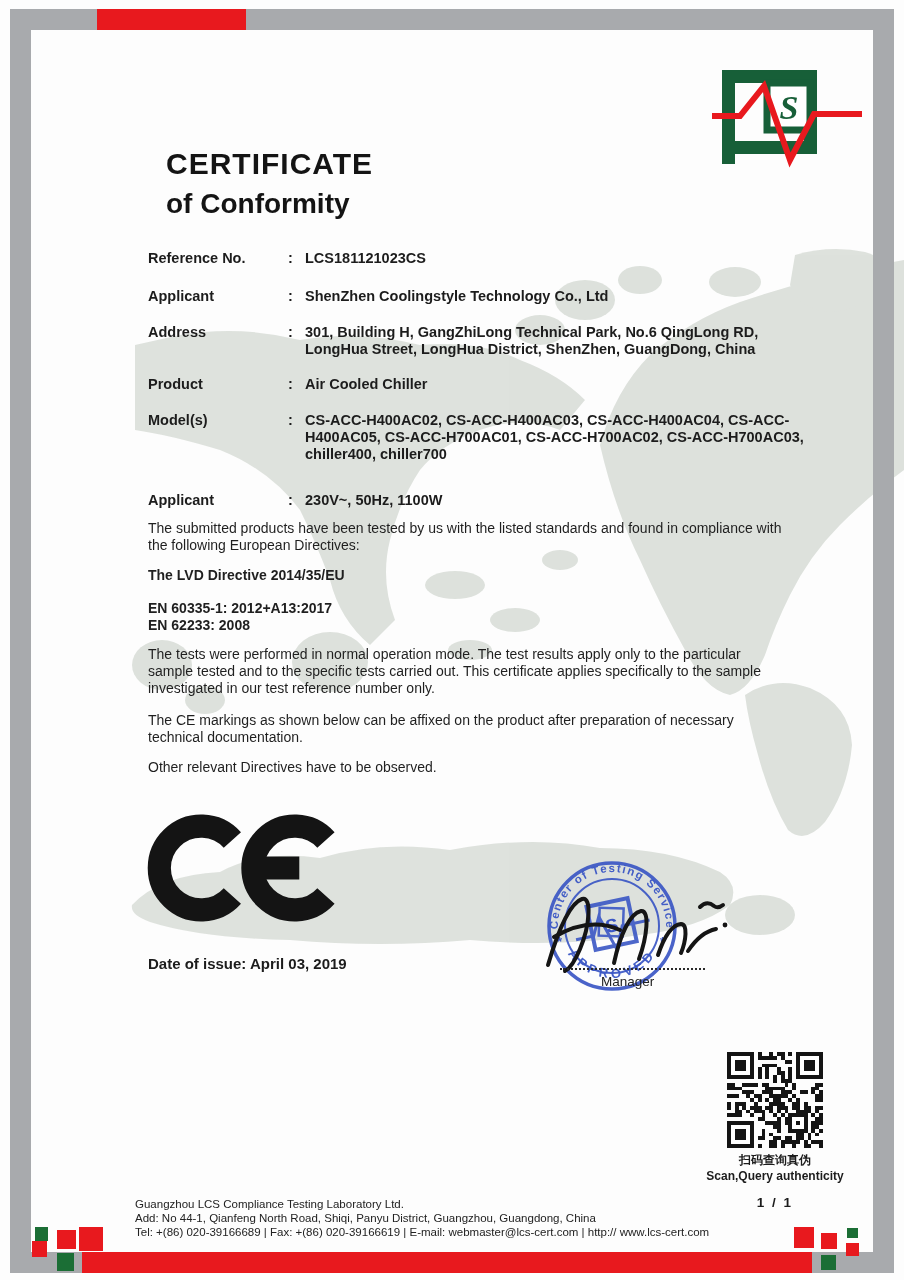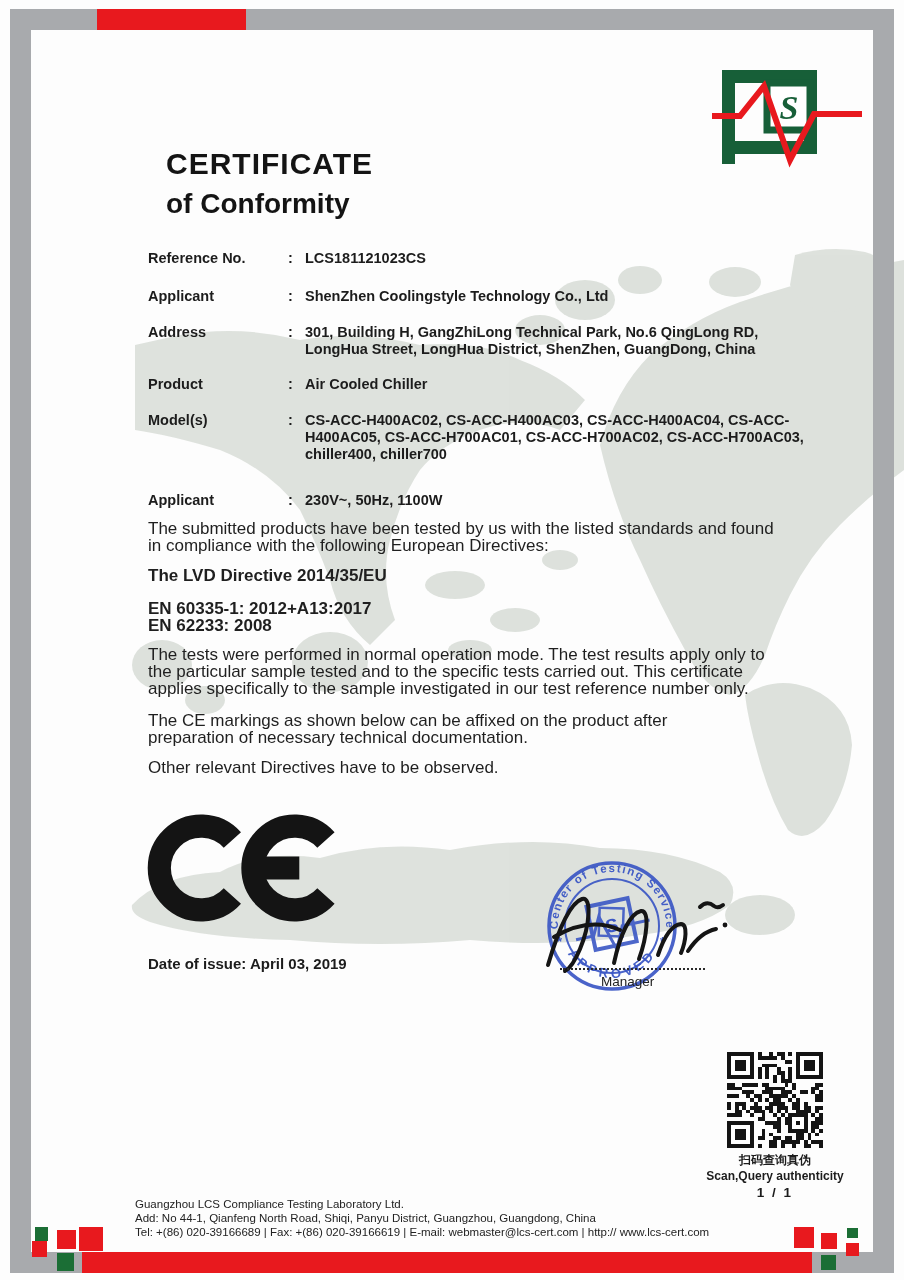--- a/index.html
+++ b/index.html
@@ -24,38 +24,38 @@
   .logo{position:absolute;left:712px;top:62px;}
   .title{position:absolute;left:166px;top:140px;}
   .title .t1{font-size:30px;font-weight:bold;line-height:48px;letter-spacing:1px;color:#141414;}
   .title .t2{font-size:28px;font-weight:bold;line-height:32px;color:#141414;}
   
   .field{position:absolute;left:148px;font-size:14.5px;font-weight:bold;line-height:17px;}
   .flabel{position:absolute;left:0;width:135px;}
   .fcolon{position:absolute;left:140px;}
   .fvalue{position:absolute;left:157px;width:505px;}
   
-  .para{position:absolute;left:148px;font-size:17px;line-height:17px;width:640px;color:#1f1f1f;}
+  .para{position:absolute;left:148px;font-size:14px;line-height:17px;width:640px;color:#1f1f1f;}
   .para.bold{font-weight:bold;}
   
   .ce{position:absolute;left:146px;top:812px;}
   .date-line{position:absolute;left:148px;top:955px;font-size:15px;font-weight:bold;}
   
   .stamp{position:absolute;left:544px;top:858px;}
   .signature{position:absolute;left:520px;top:873px;}
   .sig-dots{position:absolute;left:560px;top:968px;width:145px;border-bottom:2px dotted #2a2a2a;}
   .manager{position:absolute;left:601px;top:974px;font-size:13.5px;color:#222;}
   
   .footer{position:absolute;left:135px;top:1154px;font-size:11.5px;line-height:14px;color:#222;margin-top:43px;}
   .qr-block{position:absolute;left:690px;top:1052px;width:170px;text-align:center;}
   .qr-box{width:96px;height:96px;margin:0 auto;}
   .qr-box svg{width:96px;height:96px;shape-rendering:crispEdges;}
   .qr-zh{font-size:12px;font-weight:bold;margin-top:4px;font-family:"DejaVu Sans", sans-serif;}
   .qr-en{font-size:12px;font-weight:bold;}
-  .page-num{font-size:13.5px;font-weight:bold;letter-spacing:2px;margin-top:2px;}
+  .page-num{font-size:13.5px;font-weight:bold;letter-spacing:2px;margin-top:12px;}
 </style>
 </head>
 <body>
 
 <div class="page">
 
   <svg class="watermark" width="904" height="1280" viewBox="0 0 904 1280">
     <g fill="#d8ddd7" opacity="0.85" stroke="none">
       <path d="M135 345 L180 335 Q240 325 300 340 Q360 330 420 345 Q480 340 520 360 Q560 375 585 400 L560 430 Q520 415 480 430 Q440 445 420 470 Q400 500 390 540 Q380 580 395 620 L370 645 Q340 620 330 580 Q315 540 300 510 Q270 470 220 450 Q170 435 135 430 Z"></path>
       <ellipse cx="455" cy="585" rx="30" ry="14"></ellipse>

